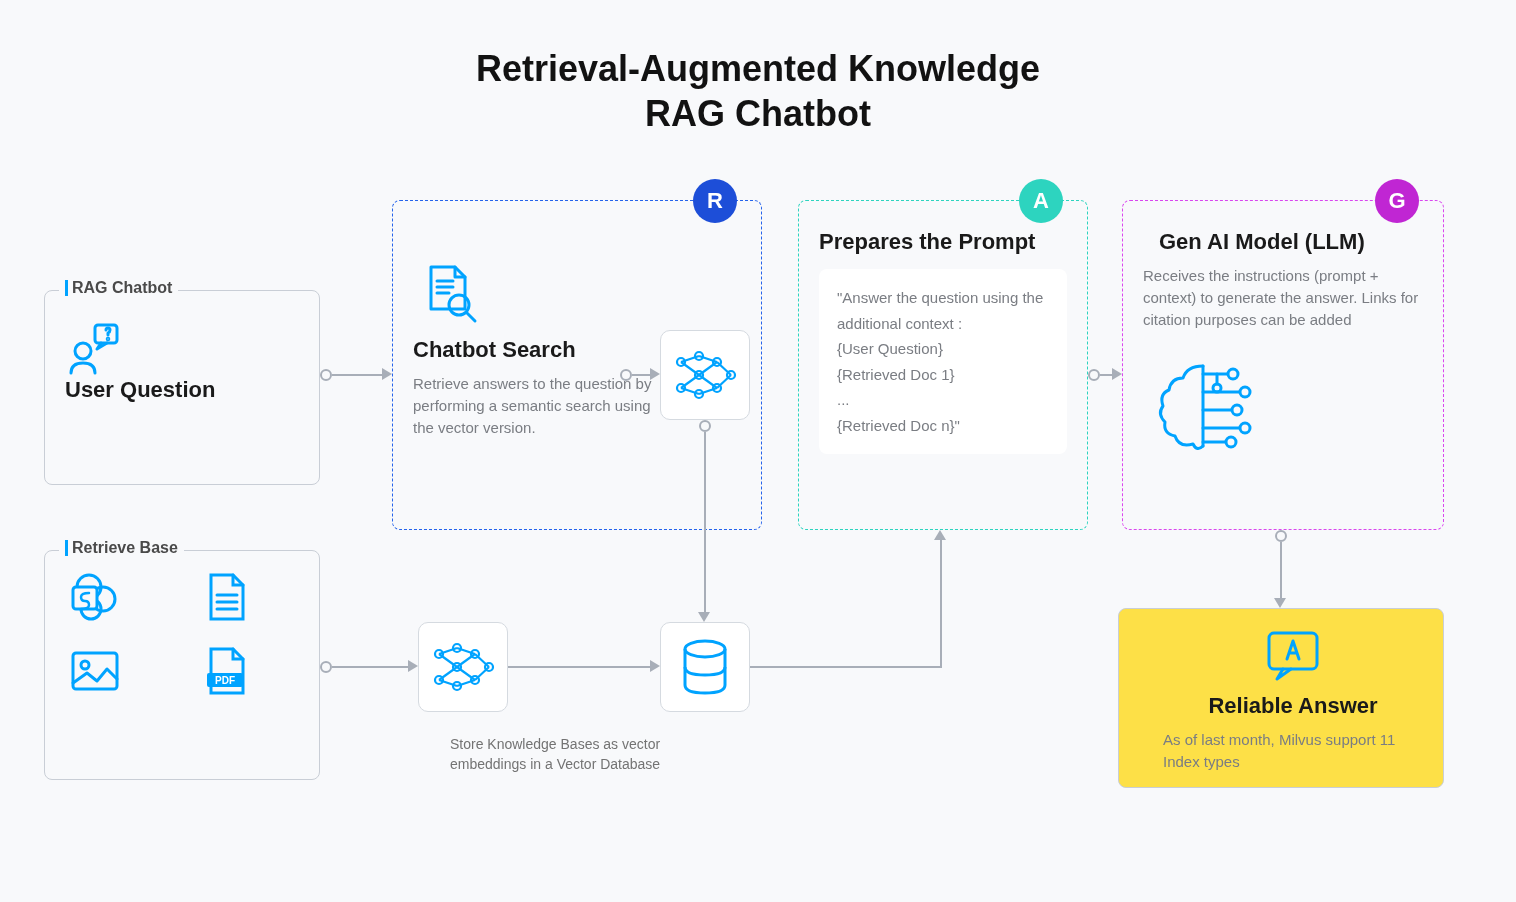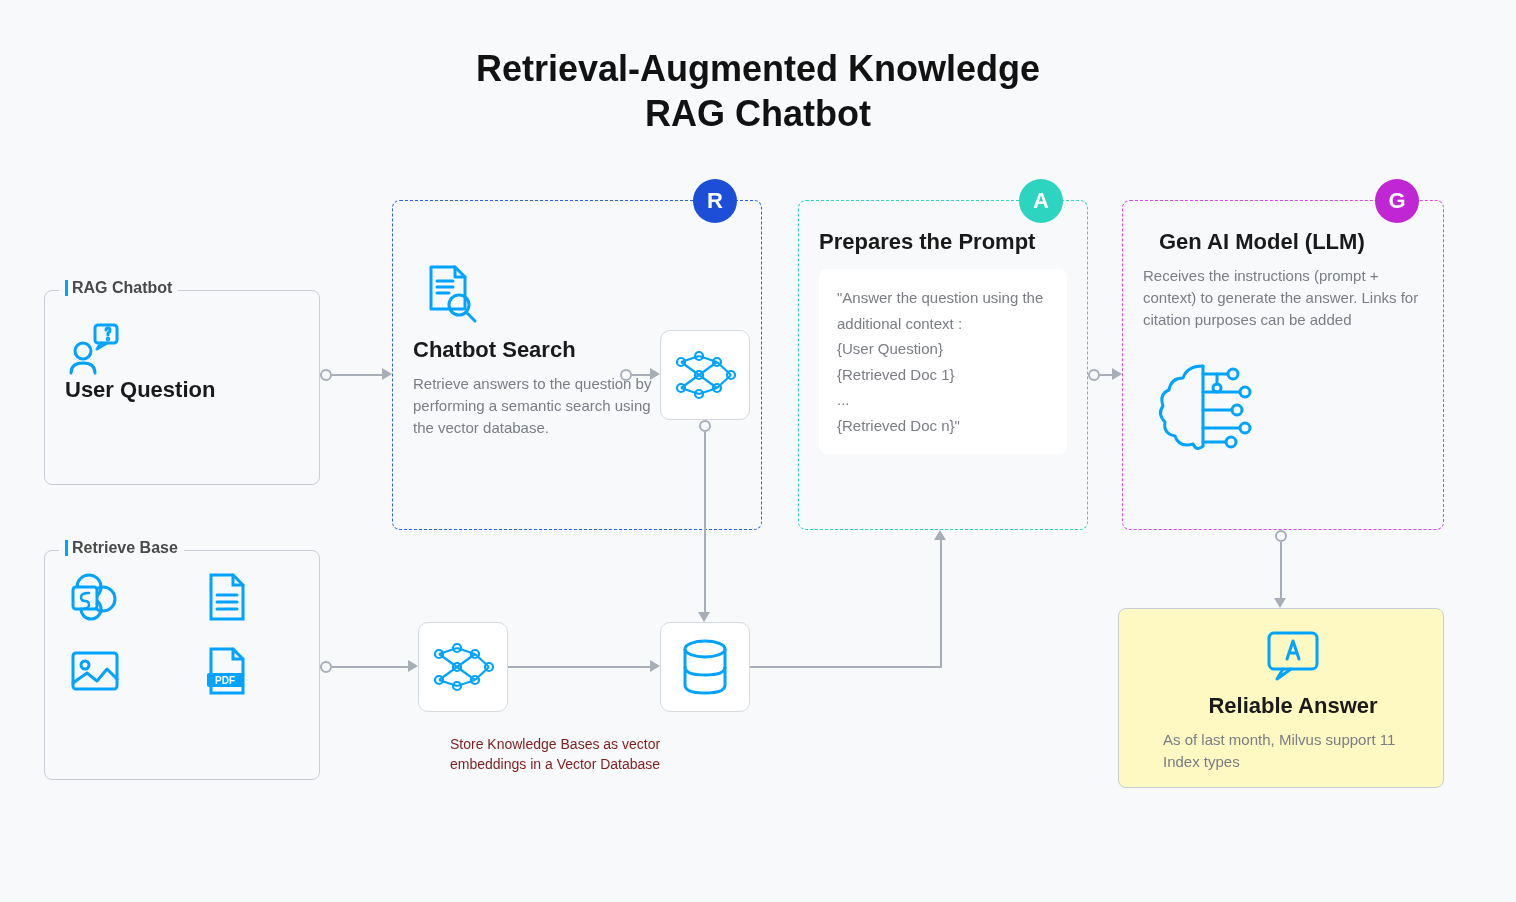--- a/index.html
+++ b/index.html
@@ -148,21 +148,21 @@
     background: #a8aeb8;
   }
   .line-v {
     position: absolute;
     width: 2px;
     background: #a8aeb8;
   }
   .sub-desc {
     position: absolute;
     font-size: 14px;
-    color: #7f1d1d;
+    color: #737373;
     line-height: 1.45;
     width: 240px;
   }
 </style>
 </head>
 <body>
 
 <div class="title-block">
   <h1>
     <span>Retrieval-Augmented Knowledge</span><br>
@@ -229,21 +229,21 @@
       <path d="M18 8 H42 L52 18 V50 H18 Z"></path>
       <path d="M42 8 V18 H52"></path>
       <line x1="24" y1="22" x2="40" y2="22"></line>
       <line x1="24" y1="28" x2="40" y2="28"></line>
       <line x1="24" y1="34" x2="36" y2="34"></line>
       <circle cx="46" cy="46" r="10"></circle>
       <line x1="54" y1="54" x2="62" y2="62"></line>
     </svg>
   </div>
   <div class="box-title" style="margin-top:8px;">Chatbot Search</div>
-  <div class="box-desc" style="width:260px;">Retrieve answers to the question by performing a semantic search using the vector database.</div>
+  <div class="box-desc" style="width:260px;">Retrieve answers to the question by performing a semantic search using the vector version.</div>
 </div>
 
 <div class="icon-tile" style="left:660px; top:330px; width:90px; height:90px;">
   <svg width="64" height="54" viewBox="0 0 64 54" fill="none" stroke="#00a3ff" stroke-width="2.2">
     <circle cx="8" cy="14" r="4"></circle>
       <circle cx="8" cy="40" r="4"></circle>
     <circle cx="26" cy="8" r="4"></circle>
       <circle cx="26" cy="27" r="4"></circle>
       <circle cx="26" cy="46" r="4"></circle>
     <circle cx="44" cy="14" r="4"></circle>
@@ -324,21 +324,21 @@
 <div class="icon-tile" style="left:660px; top:622px; width:90px; height:90px;">
   <svg width="56" height="60" viewBox="0 0 56 60" fill="none" stroke="#00a3ff" stroke-width="3">
     <ellipse cx="28" cy="12" rx="20" ry="8"></ellipse>
     <path d="M8 12 V48 Q8 56 28 56 Q48 56 48 48 V12"></path>
     <path d="M8 30 Q8 38 28 38 Q48 38 48 30"></path>
   </svg>
 </div>
 
 <div class="sub-desc" style="left:450px; top:734px;">Store Knowledge Bases as vector embeddings in a Vector Database</div>
 
-<div class="box box-solid" style="left:1118px; top:608px; width:326px; height:180px; text-align:center; background:#fef9c3;padding-left:44px;">
+<div class="box box-solid" style="left:1118px; top:608px; width:326px; height:180px; text-align:center; background:#fde047;padding-left:44px;">
   <svg width="64" height="58" viewBox="0 0 64 58" fill="none" stroke="#00a3ff" stroke-width="3" stroke-linecap="round" stroke-linejoin="round" style="margin:0 auto;">
     <rect x="8" y="6" width="48" height="36" rx="5"></rect>
     <path d="M22 42 L16 52 L30 42"></path>
     <path d="M26 32 L32 14 L38 32 M28 26 H36"></path>
   </svg>
   <div class="box-title" style="margin-top:8px;">Reliable Answer</div>
   <div class="box-desc" style="text-align:left;">As of last month, Milvus support 11 Index types</div>
 </div>
 
 <div class="connector-dot" style="left:320px; top:369px;"></div>

